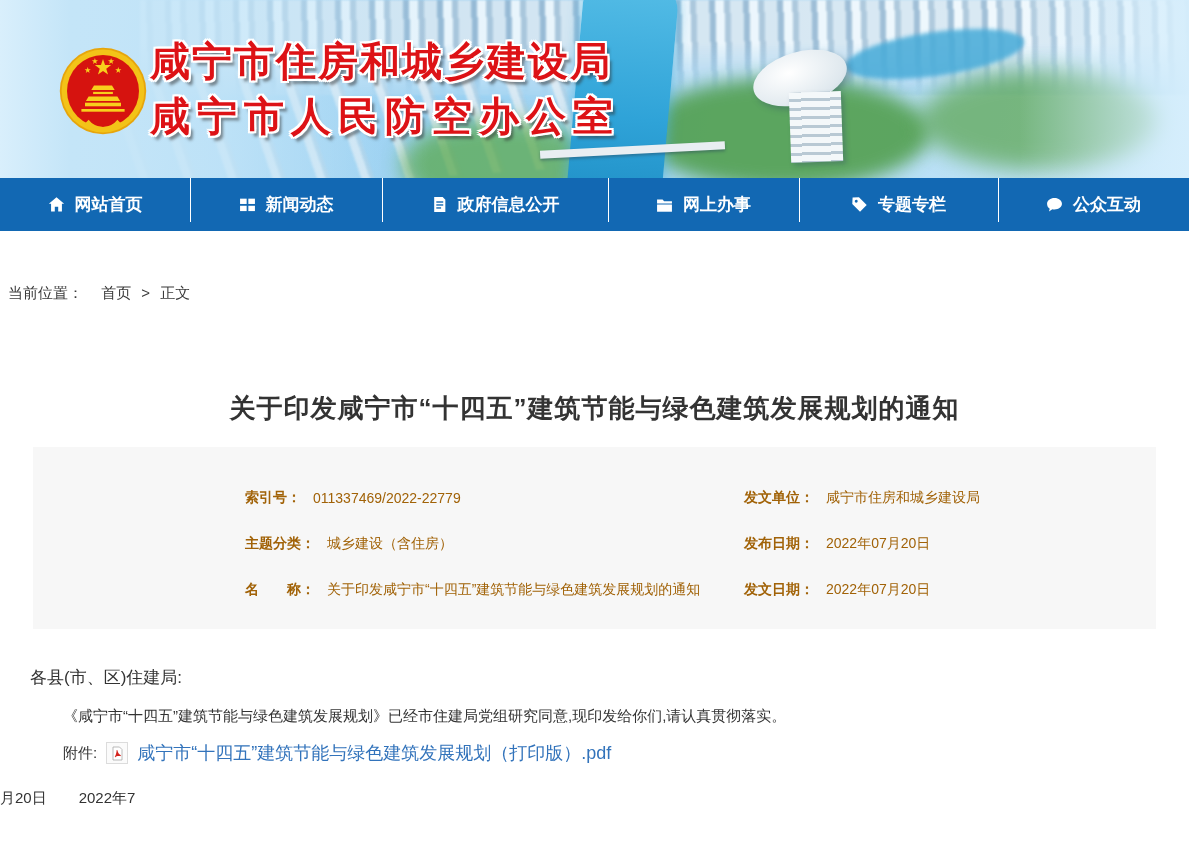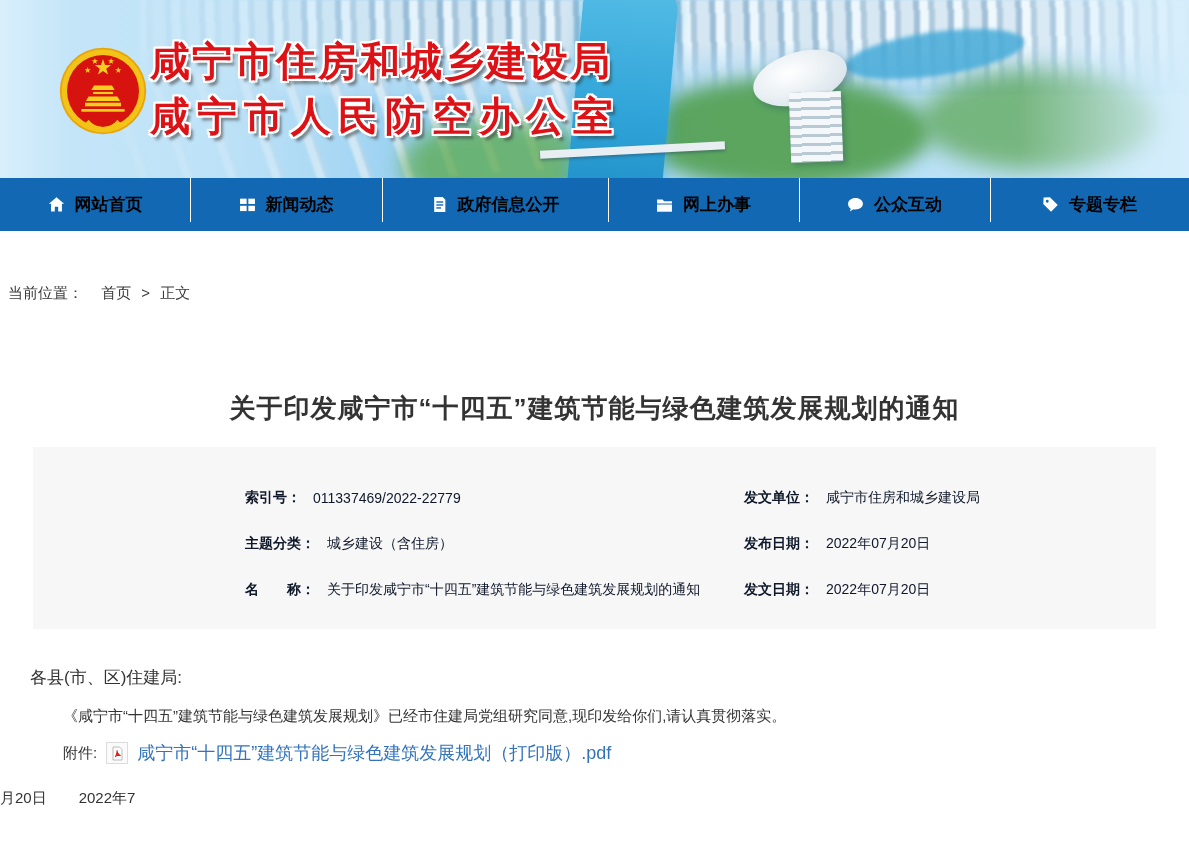--- a/index.html
+++ b/index.html
@@ -44,38 +44,38 @@
   .banner-line { font-weight:bold; color:#dd1216; white-space:nowrap;
     text-shadow:-2px -2px 0 #fff, 2px -2px 0 #fff, -2px 2px 0 #fff, 2px 2px 0 #fff,
                  0 -2px 0 #fff, 0 2px 0 #fff, -2px 0 0 #fff, 2px 0 0 #fff,
                  4px 5px 3px rgba(50,50,50,.55); }
   .banner-line1 { font-size:40px; letter-spacing:2px; line-height:50px; }
   .banner-line2 { font-size:40px; letter-spacing:7px; line-height:50px; margin-top:5px; }
 
   
   .nav { display:flex; height:53px; background:#1268b3; }
   .nav-item { position:relative; display:flex; align-items:center; justify-content:center; gap:10px;
-    color:#000000; font-size:17px; font-weight:bold; cursor:pointer; }
+    color:#ffffff; font-size:17px; font-weight:bold; cursor:pointer; }
   .nav-item + .nav-item::before { content:""; position:absolute; left:0; top:0; height:44px; width:1px; background:#fff; }
   .nav-icon { width:17px; height:17px; display:block; }
 
   
   .breadcrumb { padding:17px 0 0 8px; font-size:15px; color:#3a3a3a;margin-top:36px; }
   .breadcrumb span { margin-right:6px; }
   .bc-label { margin-right:14px !important; }
   .bc-link { cursor:pointer; }
 
   
   .article-title { margin-top:88px; text-align:center; font-size:26px; font-weight:bold; color:#333; letter-spacing:1px; }
 
   .meta-box { margin:21px 33px 0 33px; background:#f7f7f7; padding:28px 0 16px 0; }
   .meta-grid { display:grid; grid-template-columns:709px 1fr; }
   .meta-col-left  { padding-left:212px; }
   .meta-col-right { padding-left:2px; }
-  .meta-row { height:46px; display:flex; align-items:center; font-size:14px; color:#0f172a; }
+  .meta-row { height:46px; display:flex; align-items:center; font-size:14px; color:#a16207; }
   .meta-label { font-weight:bold; white-space:pre; margin-right:12px; flex-shrink:0; }
   .meta-value { white-space:nowrap; }
 
   .greeting { margin:38px 0 0 30px; font-size:17px; line-height:22px; }
   .paragraph { margin:16px 40px 0 63px; font-size:15px; line-height:22px; }
   .attach-row { margin:14px 0 0 63px; display:flex; align-items:center; font-size:15px; }
   .attach-label { margin-right:9px; }
   .pdf-box { width:22px; height:22px; border:1px solid #dcdcdc; background:#fbfbfb;
     display:flex; align-items:center; justify-content:center; margin-right:9px; cursor:pointer; }
   .attach-link { color:#3273bb; font-size:18px; text-decoration:none; cursor:pointer; }
@@ -150,31 +150,31 @@
       </svg>
     <span>政府信息公开</span>
   </div>
   <div class="nav-item" style="width:191px">
     <svg class="nav-icon" viewBox="0 0 16 16">
         <path d="M1 3.2 h5.2 l1.4 1.8 H15 v2 H1 Z" fill="#fff"></path>
         <path d="M1 8 h14 v6.8 H1 Z" fill="#fff"></path>
       </svg>
     <span>网上办事</span>
   </div>
+  <div class="nav-item" style="width:199px">
+    <svg class="nav-icon" viewBox="0 0 16 16">
+        <path fill-rule="evenodd" d="M7.5 1.2 L14.8 8.5 L8.5 14.8 L1.2 7.5 L1.5 1.5 Z M4.9 3.6 a1.4 1.4 0 1 0 .01 2.8 a1.4 1.4 0 0 0 -.01 -2.8 Z" fill="#fff"></path>
+      </svg>
+    <span>专题专栏</span>
+  </div>
   <div class="nav-item" style="width:191px">
     <svg class="nav-icon" viewBox="0 0 16 16">
         <path d="M8 1.8 c3.9 0 7 2.4 7 5.4 s-3.1 5.4-7 5.4 c-.7 0-1.4-.07-2-.2 L2.8 14.6 l.7-2.7 C1.9 10.9 1 9.2 1 7.2 1 4.2 4.1 1.8 8 1.8 Z" fill="#fff"></path>
       </svg>
     <span>公众互动</span>
-  </div>
-  <div class="nav-item" style="width:199px">
-    <svg class="nav-icon" viewBox="0 0 16 16">
-        <path fill-rule="evenodd" d="M7.5 1.2 L14.8 8.5 L8.5 14.8 L1.2 7.5 L1.5 1.5 Z M4.9 3.6 a1.4 1.4 0 1 0 .01 2.8 a1.4 1.4 0 0 0 -.01 -2.8 Z" fill="#fff"></path>
-      </svg>
-    <span>专题专栏</span>
   </div>
 </div>
 
 <div class="breadcrumb">
   <span class="bc-label">当前位置：</span>
   <span class="bc-link">首页</span>
   <span>&gt;</span>
   <span>正文</span>
 </div>
 

